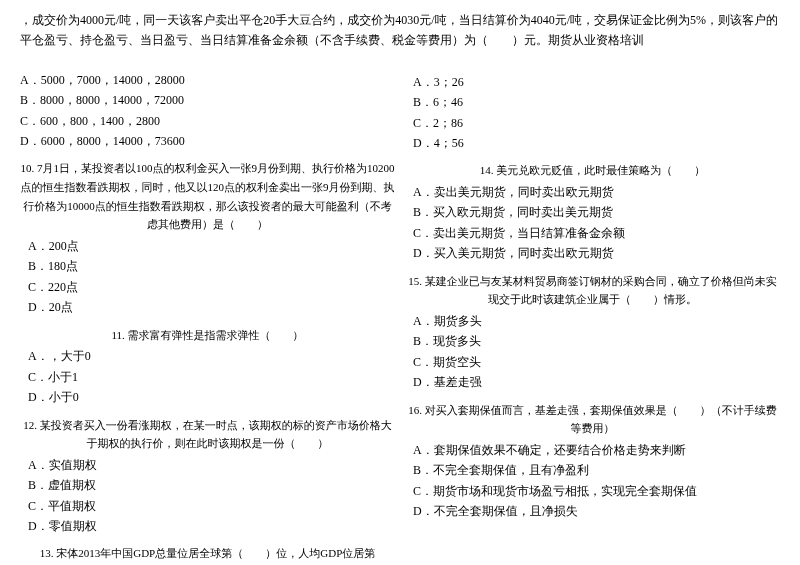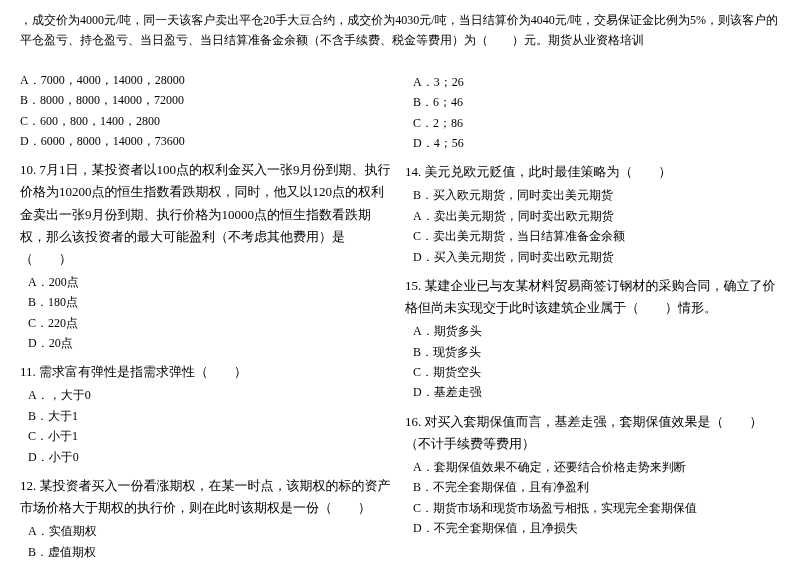--- a/index.html
+++ b/index.html
@@ -26,23 +26,24 @@
       min-width: 0;
     }
     .right-col {
       flex: 1;
       min-width: 0;
     }
     .question-block {
       margin-bottom: 8px;
     }
     .question-text {
-      font-size: 13px;
+      font-size: 11px;
       line-height: 1.7;
       text-indent: 0;
+      text-align: center;
     }
     .options {
       margin-left: 8px;
       margin-top: 2px;
     }
     .option {
       line-height: 1.7;
       font-size: 12px;
     }
     .top-text {
@@ -55,41 +56,40 @@
 <body>
 
 <div>
   <div class="top-text">，成交价为4000元/吨，同一天该客户卖出平仓20手大豆合约，成交价为4030元/吨，当日结算价为4040元/吨，交易保证金比例为5%，则该客户的平仓盈亏、持仓盈亏、当日盈亏、当日结算准备金余额（不含手续费、税金等费用）为（　　）元。期货从业资格培训</div>
 
   <div class="page-container">
 
     <div class="left-col">
 
       <div class="question-block">
-        <div class="option">A．7000，4000，14000，28000</div>
+        <div class="option">A．5000，7000，14000，28000</div>
         <div class="option">B．8000，8000，14000，72000</div>
         <div class="option">C．600，800，1400，2800</div>
         <div class="option">D．6000，8000，14000，73600</div>
       </div>
 
       <div class="question-block">
         <div class="question-text">10. 7月1日，某投资者以100点的权利金买入一张9月份到期、执行价格为10200点的恒生指数看跌期权，同时，他又以120点的权利金卖出一张9月份到期、执行价格为10000点的恒生指数看跌期权，那么该投资者的最大可能盈利（不考虑其他费用）是（　　）</div>
         <div class="options">
           <div class="option">A．200点</div>
           <div class="option">B．180点</div>
           <div class="option">C．220点</div>
           <div class="option">D．20点</div>
         </div>
       </div>
 
       <div class="question-block">
         <div class="question-text">11. 需求富有弹性是指需求弹性（　　）</div>
         <div class="options">
           <div class="option">A．，大于0</div>
-          <div class="option">B．大于1</div>
           <div class="option">C．小于1</div>
           <div class="option">D．小于0</div>
         </div>
       </div>
 
       <div class="question-block">
         <div class="question-text">12. 某投资者买入一份看涨期权，在某一时点，该期权的标的资产市场价格大于期权的执行价，则在此时该期权是一份（　　）</div>
         <div class="options">
           <div class="option">A．实值期权</div>
           <div class="option">B．虚值期权</div>
@@ -111,22 +111,22 @@
           <div class="option">A．3；26</div>
           <div class="option">B．6；46</div>
           <div class="option">C．2；86</div>
           <div class="option">D．4；56</div>
         </div>
       </div>
 
       <div class="question-block">
         <div class="question-text">14. 美元兑欧元贬值，此时最佳策略为（　　）</div>
         <div class="options">
+          <div class="option">A．卖出美元期货，同时卖出欧元期货</div>
           <div class="option">B．买入欧元期货，同时卖出美元期货</div>
-          <div class="option">A．卖出美元期货，同时卖出欧元期货</div>
           <div class="option">C．卖出美元期货，当日结算准备金余额</div>
           <div class="option">D．买入美元期货，同时卖出欧元期货</div>
         </div>
       </div>
 
       <div class="question-block">
         <div class="question-text">15. 某建企业已与友某材料贸易商签订钢材的采购合同，确立了价格但尚未实现交于此时该建筑企业属于（　　）情形。</div>
         <div class="options">
           <div class="option">A．期货多头</div>
           <div class="option">B．现货多头</div>

